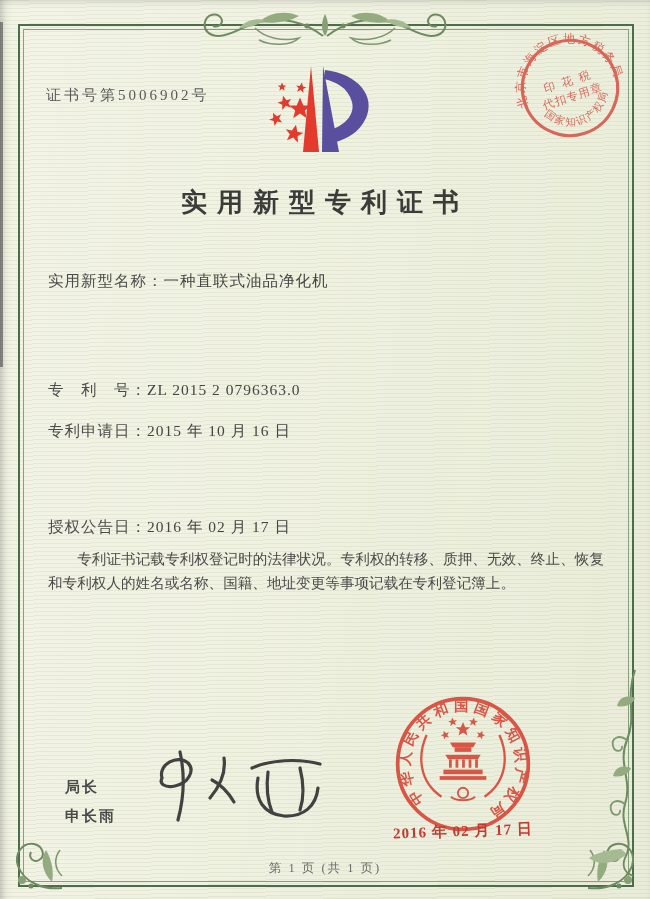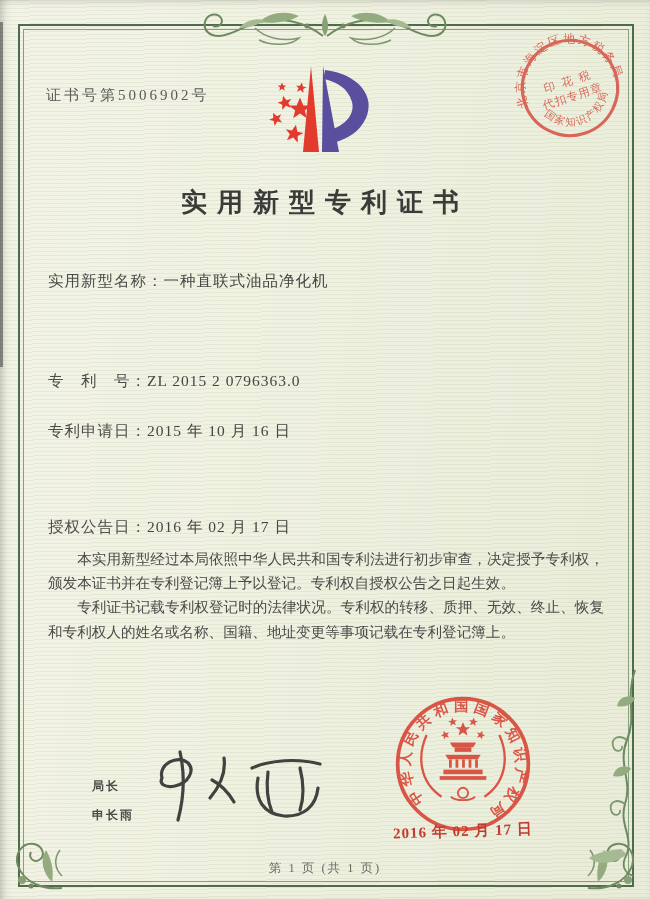--- a/index.html
+++ b/index.html
@@ -25,22 +25,22 @@
   .title{position:absolute;left:0;top:185px;width:100%;text-align:center;
          font-size:26px;font-weight:600;letter-spacing:10px;color:#3b3b39;}
   .field{position:absolute;left:48px;font-size:15.5px;color:#4c4c4a;letter-spacing:1px;white-space:nowrap;}
   .field .val{color:#454543;margin-top:27px;}
   .body-text{position:absolute;left:48px;width:556px;top:547px;
              font-size:14.6px;line-height:24.2px;color:#4a4a48;text-align:justify;}
   .body-text p{margin:0;text-indent:2em;}
   .seal-main{position:absolute;left:393px;top:694px;width:140px;height:140px;opacity:.92;}
   .seal-date{position:absolute;left:383px;top:822px;width:160px;text-align:center;
              font-size:15px;font-weight:600;color:#c23b30;letter-spacing:1px;transform:rotate(-2deg);}
-  .officer{position:absolute;left:92px;top:772px;font-family:"Liberation Sans","DejaVu Sans",sans-serif;
-           font-size:12px;font-weight:600;color:#4b4b49;line-height:29px;letter-spacing:2px;}
+  .officer{position:absolute;left:65px;top:772px;font-family:"Liberation Sans","DejaVu Sans",sans-serif;
+           font-size:15px;font-weight:600;color:#4b4b49;line-height:29px;letter-spacing:2px;}
   .signature{position:absolute;left:140px;top:742px;width:200px;height:85px;}
   .footer{position:absolute;left:0;top:860px;width:100%;text-align:center;
           font-size:12.5px;letter-spacing:2px;color:#6b6b66;}
   .orn-top{position:absolute;left:195px;top:6px;width:260px;height:52px;}
   .orn-bl{position:absolute;left:8px;top:832px;width:60px;height:60px;}
   .orn-br{position:absolute;left:582px;top:832px;width:60px;height:60px;}
   .orn-right{position:absolute;left:575px;top:668px;width:70px;height:210px;}
   svg text{font-family:"Liberation Serif","DejaVu Serif",serif;}
 </style>
 </head>
@@ -123,32 +123,31 @@
     </text>
     <text x="56" y="53" text-anchor="middle" font-size="11" letter-spacing="2" fill="#d65548">印 花 税</text>
     <text x="56" y="68" text-anchor="middle" font-size="11" letter-spacing="1" fill="#d65548">代扣专用章</text>
   </svg>
 
   <div class="title">实用新型专利证书</div>
 
   <div class="field" style="top:271px">
     <span>实用新型名称：</span><span class="val">一种直联式油品净化机</span>
   </div>
-  <div class="field" style="top:371px">
+  <div class="field" style="top:380px">
     <span>专　利　号：</span><span class="val">ZL 2015 2 0796363.0</span>
   </div>
   <div class="field" style="top:421px">
     <span>专利申请日：</span><span class="val">2015 年 10 月 16 日</span>
   </div>
   <div class="field" style="top:517px">
     <span>授权公告日：</span><span class="val">2016 年 02 月 17 日</span>
   </div>
 
   <div class="body-text">
-    <p>本实用新型经过本局依照中华人民共和国专利法进行初步审查，决定授予专利权，颁发本证书并在专利登记簿上予以登记。专利权自授权公告之日起生效。</p>
     <p>专利证书记载专利权登记时的法律状况。专利权的转移、质押、无效、终止、恢复和专利权人的姓名或名称、国籍、地址变更等事项记载在专利登记簿上。</p>
   </div>
 
   <svg class="seal-main" viewBox="0 0 150 150">
     <defs>
       <path id="sealArc" d="M75,132 a57,57 0 1 1 0.01,0"></path>
     </defs>
     <circle cx="75" cy="75" r="70" fill="none" stroke="#d84a3b" stroke-width="4"></circle>
     <text font-size="15.5" letter-spacing="5" font-weight="bold" fill="#d84a3b">
       <textPath href="#sealArc" startOffset="46">中华人民共和国国家知识产权局</textPath>

